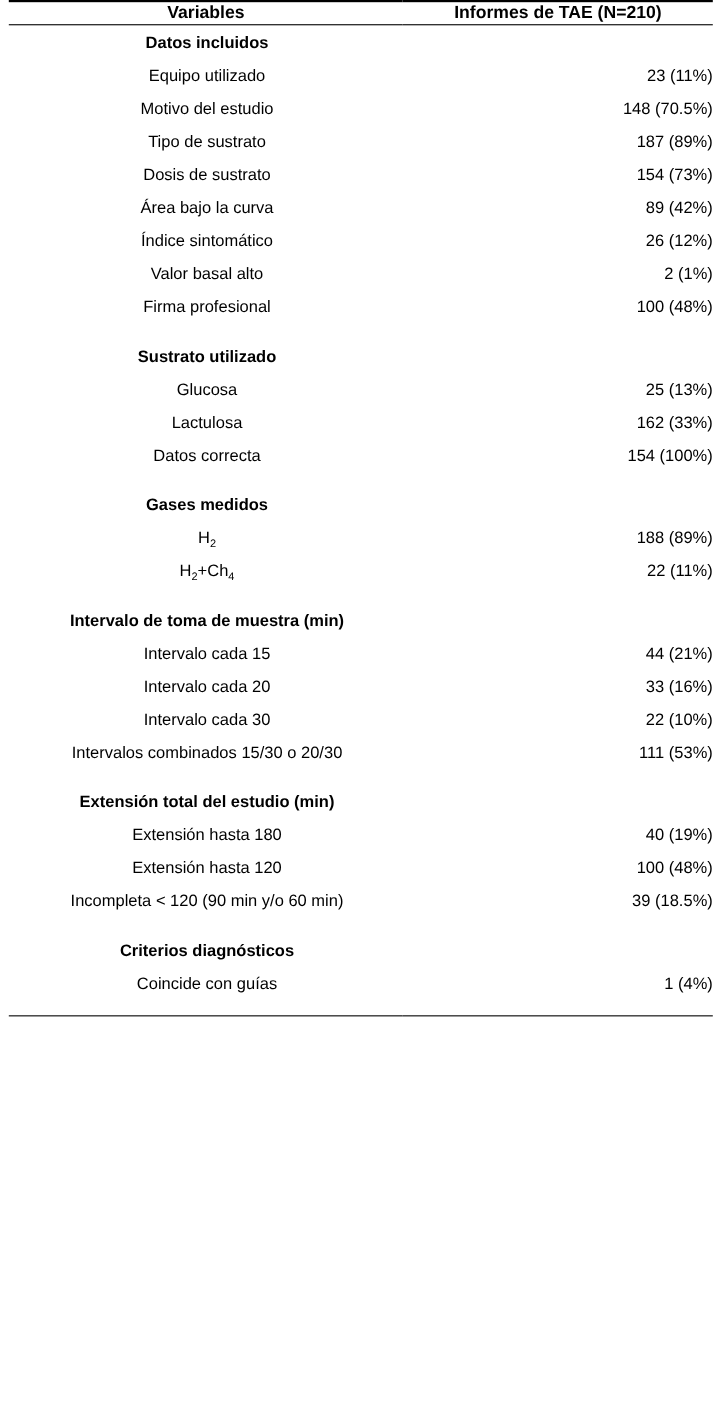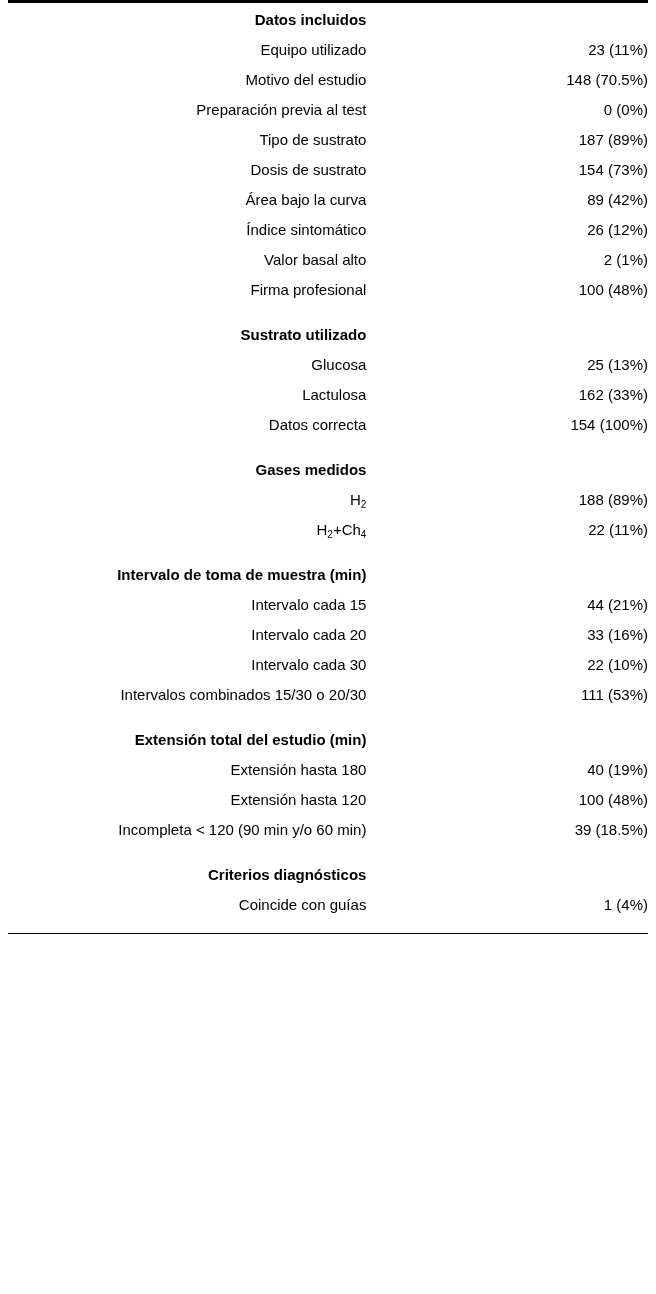--- a/index.html
+++ b/index.html
@@ -48,21 +48,21 @@
     font-size: 0;
     line-height: 0;
   }
 
   tbody td {
     font-size: 15px;
     padding: 7px 0 6px 0;
     vertical-align: baseline;
   }
   tbody td.label {
-    text-align: right;
+    text-align: center;
     padding-left: 2px;
     white-space: nowrap;
   }
   tbody td.value {
     text-align: right;
   }
   tr.section td.label {
     font-weight: bold;
     padding-top: 8px;
   }
@@ -86,38 +86,38 @@
   <table class="data-table">
     <colgroup>
       <col class="col-var">
       <col class="col-val">
     </colgroup>
     <tbody id="table-body">
 
     <tr class="rule-top">
           <td colspan="2"></td>
         </tr>
+        <tr>
+          <th class="h-var">Variables</th>
+          <th class="h-val">Informes de TAE (N=210)</th>
+        </tr>
         <tr class="rule-mid">
           <td colspan="2"></td>
         </tr>
         <tr class="section">
           <td class="label">Datos incluidos</td>
           <td class="value"></td>
         </tr>
         <tr>
           <td class="label">Equipo utilizado</td>
           <td class="value">23 (11%)</td>
         </tr>
         <tr>
           <td class="label">Motivo del estudio</td>
           <td class="value">148 (70.5%)</td>
-        </tr>
-        <tr>
-          <td class="label">Preparación previa al test</td>
-          <td class="value">0 (0%)</td>
         </tr>
         <tr>
           <td class="label">Tipo de sustrato</td>
           <td class="value">187 (89%)</td>
         </tr>
         <tr>
           <td class="label">Dosis de sustrato</td>
           <td class="value">154 (73%)</td>
         </tr>
         <tr>

